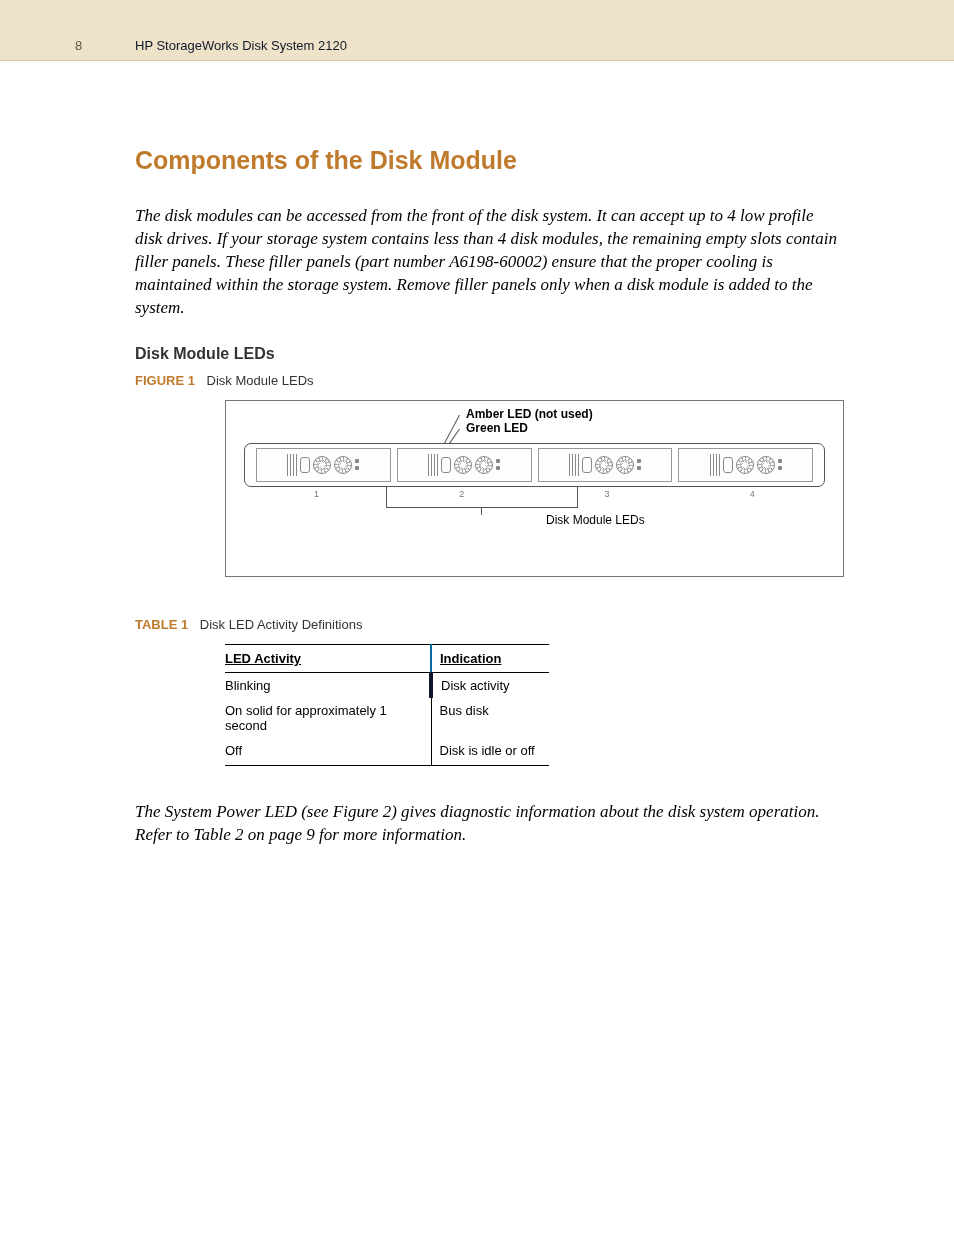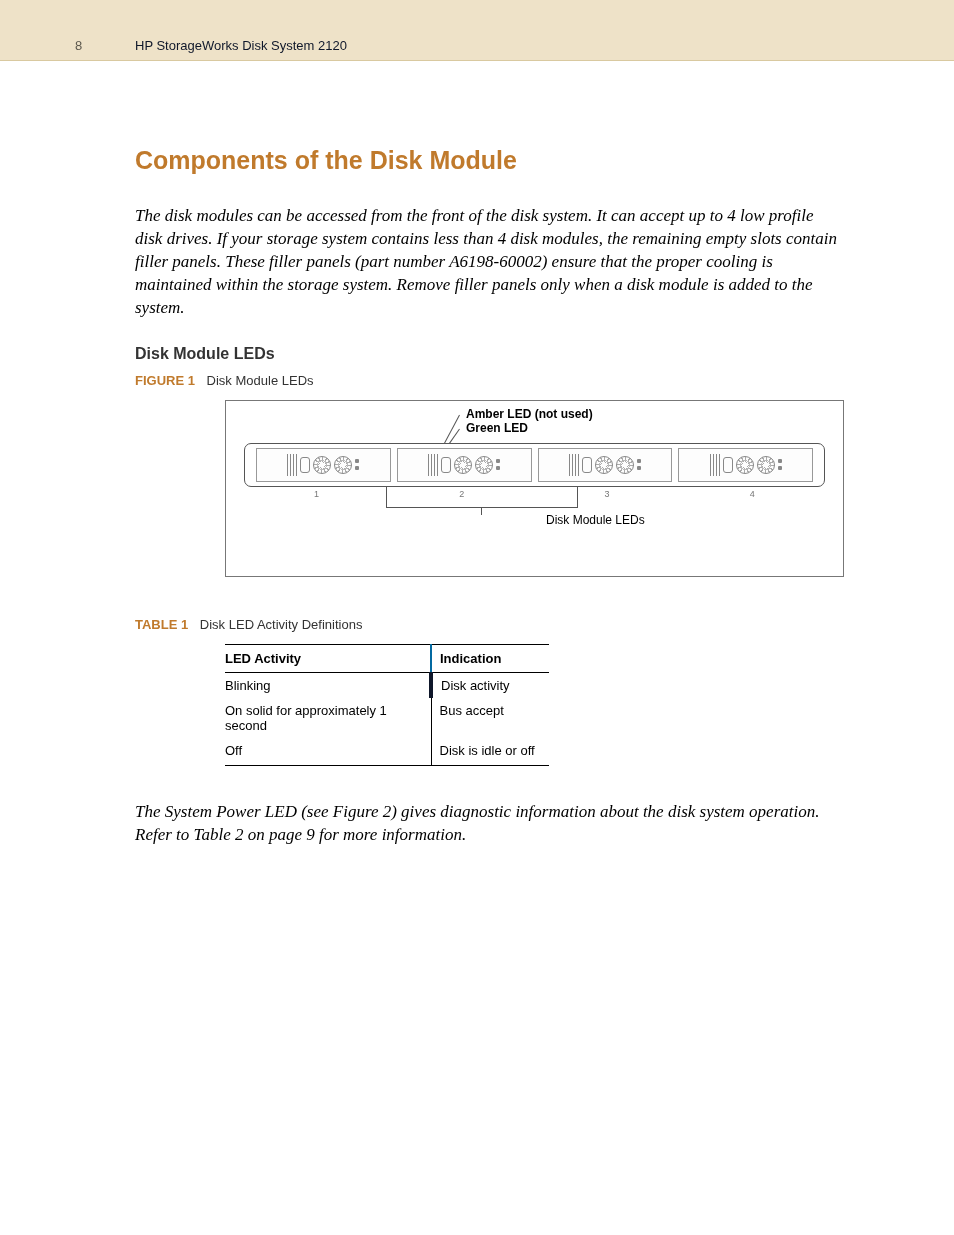--- a/index.html
+++ b/index.html
@@ -155,20 +155,21 @@
     font-family: Verdana, Arial, sans-serif;
     font-size: 13px;
     margin-bottom: 35px;
   }
   table.led th {
     text-align: left;
     font-weight: bold;
     padding: 6px 14px 6px 0;
     border-top: 1px solid #000;
     border-bottom: 1px solid #000;
+    text-decoration: underline;
   }
   table.led td {
     padding: 5px 14px 5px 0;
     vertical-align: top;
   }
   table.led td.col1 { width: 190px; }
   table.led tr.last td { border-bottom: 1px solid #000; padding-bottom:7px; }
   table.led td + td { border-left: 0; }
   table.led th + th, table.led td + td { padding-left: 4px; }
 </style>
@@ -266,21 +267,21 @@
           <tr>
         <th>LED Activity</th>
         <th style="border-left:2px solid #0369a1; padding-left:8px;">Indication</th>
       </tr>
       <tr>
         <td class="col1">Blinking</td>
         <td style="border-left:4px solid #0f172a; padding-left:8px;">Disk activity</td>
       </tr>
       <tr>
         <td class="col1">On solid for approximately 1 second</td>
-        <td style="border-left:1px solid #000; padding-left:8px;">Bus accept</td>
+        <td style="border-left:1px solid #000; padding-left:8px;">Bus disk</td>
       </tr>
       <tr class="last">
         <td class="col1">Off</td>
         <td style="border-left:1px solid #000; padding-left:8px;">Disk is idle or off</td>
       </tr>
     </tbody>
       </table>
 
     <div class="indent">The System Power LED (see Figure 2) gives diagnostic information about the disk system operation. Refer to Table 2 on page 9 for more information.</div>
 

